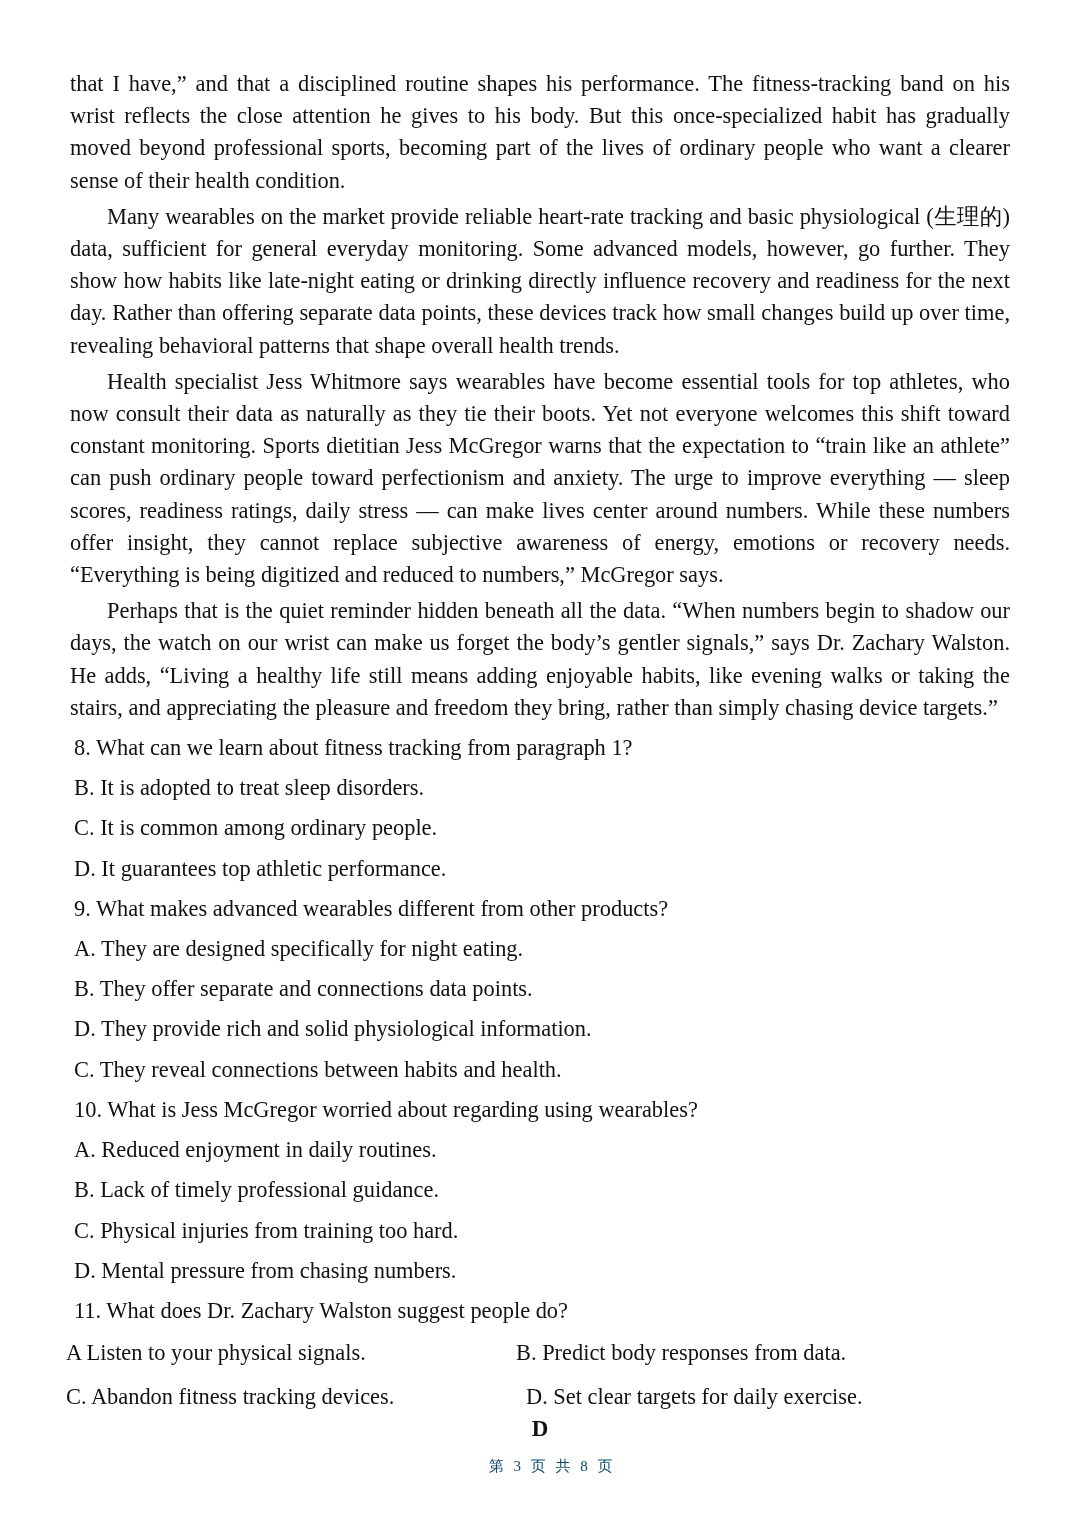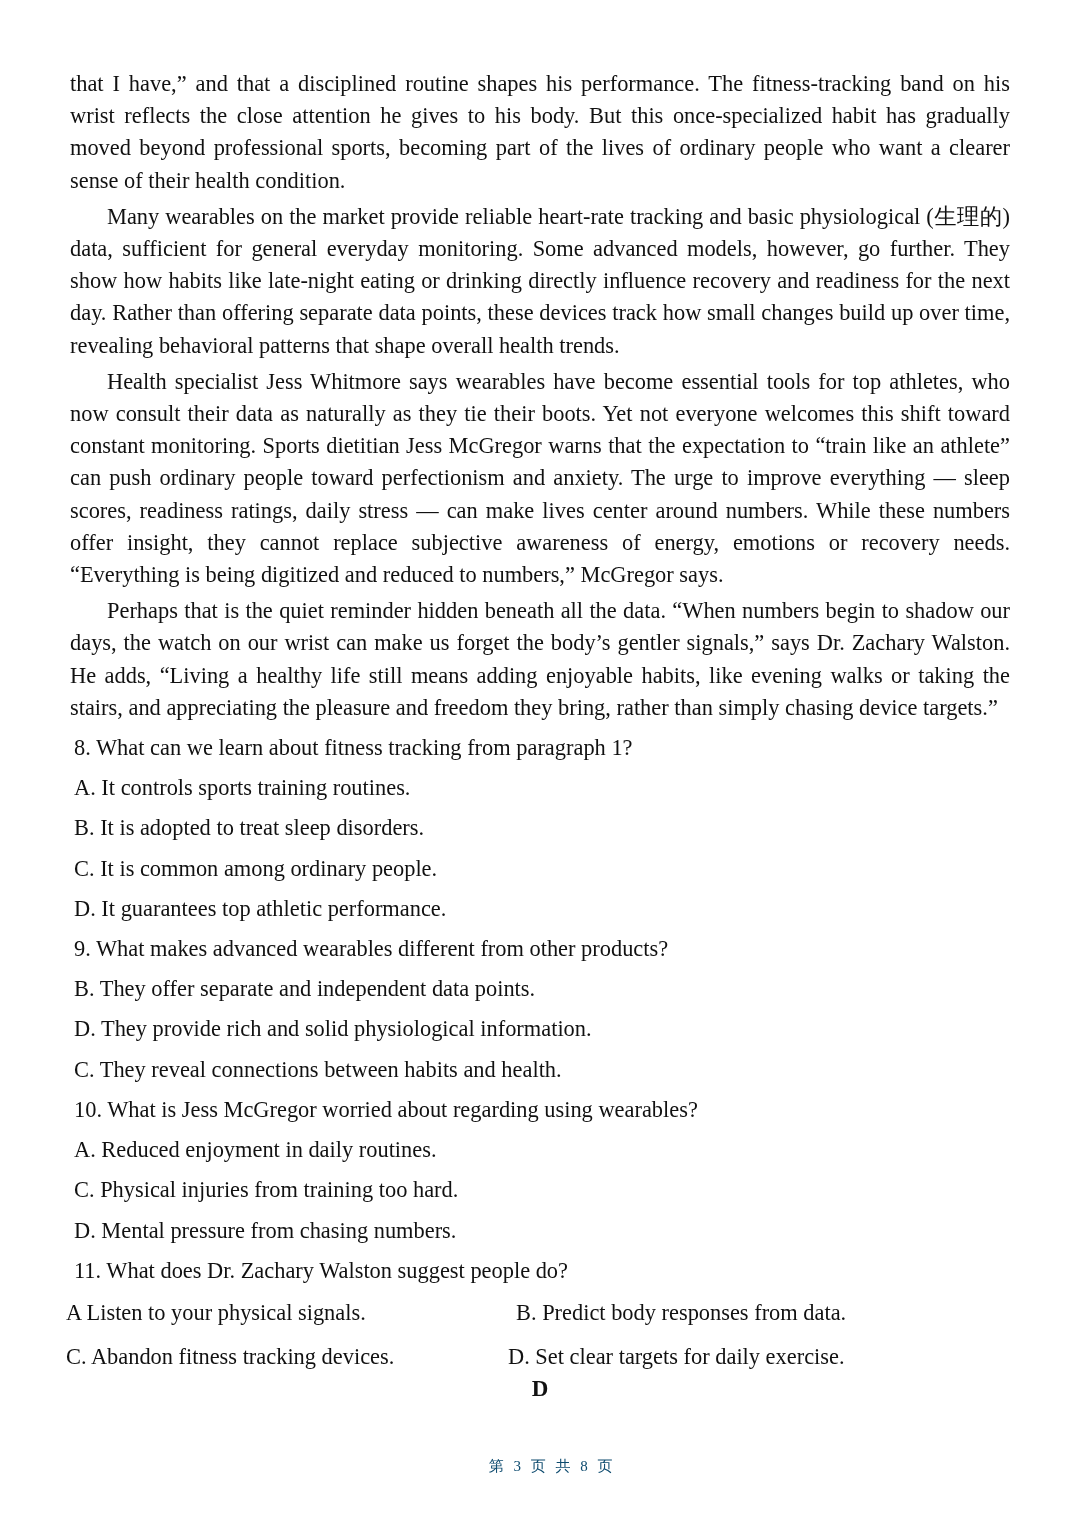--- a/index.html
+++ b/index.html
@@ -39,21 +39,21 @@
     .opt-row {
       display: flex;
       font-size: 22.4px;
       margin: 0;
       white-space: nowrap;
     }
     .opt-row .col {
       width: 442px;
     }
     .opt-row.r1 { height: 46px; line-height: 36px; gap: 8px; }
-    .opt-row.r2 { height: 32px; line-height: 32px; }
+    .opt-row.r2 { height: 32px; line-height: 32px; gap: 18px; }
     .section-letter {
       text-align: center;
       font-weight: bold;
       font-size: 23px;
       line-height: 32px;
       margin-top: 0px;
       padding-right: 0px;
     }
     .footer {
       position: absolute;
@@ -73,36 +73,37 @@
 
   <section>
     <p class="para">that I have,” and that a disciplined routine shapes his performance. The fitness-tracking band on his wrist reflects the close attention he gives to his body. But this once-specialized habit has gradually moved beyond professional sports, becoming part of the lives of ordinary people who want a clearer sense of their health condition.</p>
     <p class="para indent">Many wearables on the market provide reliable heart-rate tracking and basic physiological (生理的) data, sufficient for general everyday monitoring. Some advanced models, however, go further. They show how habits like late-night eating or drinking directly influence recovery and readiness for the next day. Rather than offering separate data points, these devices track how small changes build up over time, revealing behavioral patterns that shape overall health trends.</p>
     <p class="para indent">Health specialist Jess Whitmore says wearables have become essential tools for top athletes, who now consult their data as naturally as they tie their boots. Yet not everyone welcomes this shift toward constant monitoring. Sports dietitian Jess McGregor warns that the expectation to “train like an athlete” can push ordinary people toward perfectionism and anxiety. The urge to improve everything — sleep scores, readiness ratings, daily stress — can make lives center around numbers. While these numbers offer insight, they cannot replace subjective awareness of energy, emotions or recovery needs. “Everything is being digitized and reduced to numbers,” McGregor says.</p>
     <p class="para indent">Perhaps that is the quiet reminder hidden beneath all the data. “When numbers begin to shadow our days, the watch on our wrist can make us forget the body’s gentler signals,” says Dr. Zachary Walston. He adds, “Living a healthy life still means adding enjoyable habits, like evening walks or taking the stairs, and appreciating the pleasure and freedom they bring, rather than simply chasing device targets.”</p>
   </section>
 
   <section>
     <p class="q-line">8. What can we learn about fitness tracking from paragraph 1?</p>
-    <p class="q-line">A. It controls sports training routines.</p>
     <p class="q-line">B. It is adopted to treat sleep disorders.</p>
     <p class="q-line">C. It is common among ordinary people.</p>
     <p class="q-line">D. It guarantees top athletic performance.</p>
   </section>
 
   <section>
     <p class="q-line">9. What makes advanced wearables different from other products?</p>
-    <p class="q-line">B. They offer separate and independent data points.</p>
+    <p class="q-line">A. They are designed specifically for night eating.</p>
+    <p class="q-line">B. They offer separate and connections data points.</p>
     <p class="q-line">D. They provide rich and solid physiological information.</p>
     <p class="q-line">C. They reveal connections between habits and health.</p>
   </section>
 
   <section>
     <p class="q-line">10. What is Jess McGregor worried about regarding using wearables?</p>
     <p class="q-line">A. Reduced enjoyment in daily routines.</p>
+    <p class="q-line">B. Lack of timely professional guidance.</p>
     <p class="q-line">C. Physical injuries from training too hard.</p>
     <p class="q-line">D. Mental pressure from chasing numbers.</p>
   </section>
 
   <section>
     <p class="q-line">11. What does Dr. Zachary Walston suggest people do?</p>
     <div class="opt-row r1">
       <span class="col">A  Listen to your physical signals.</span>
       <span class="col">B. Predict body responses from data.</span>
     </div>

